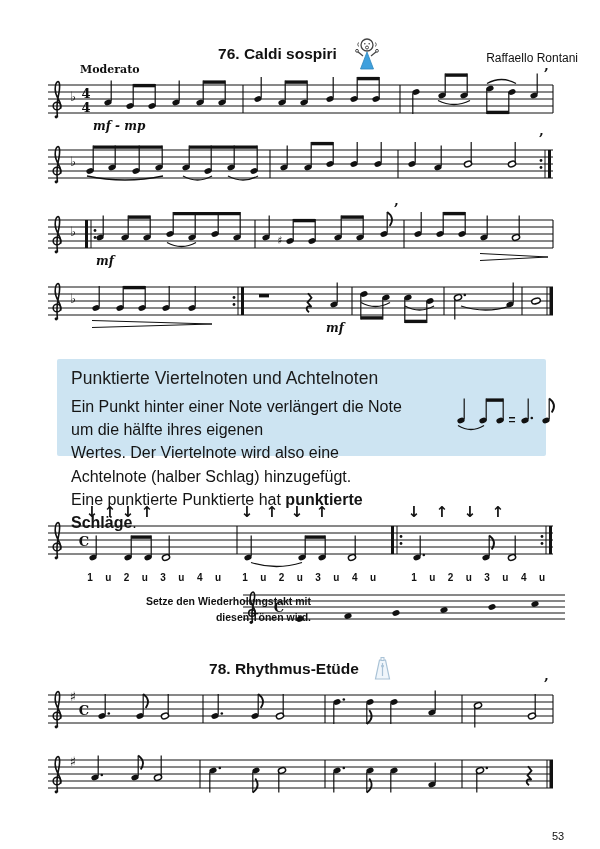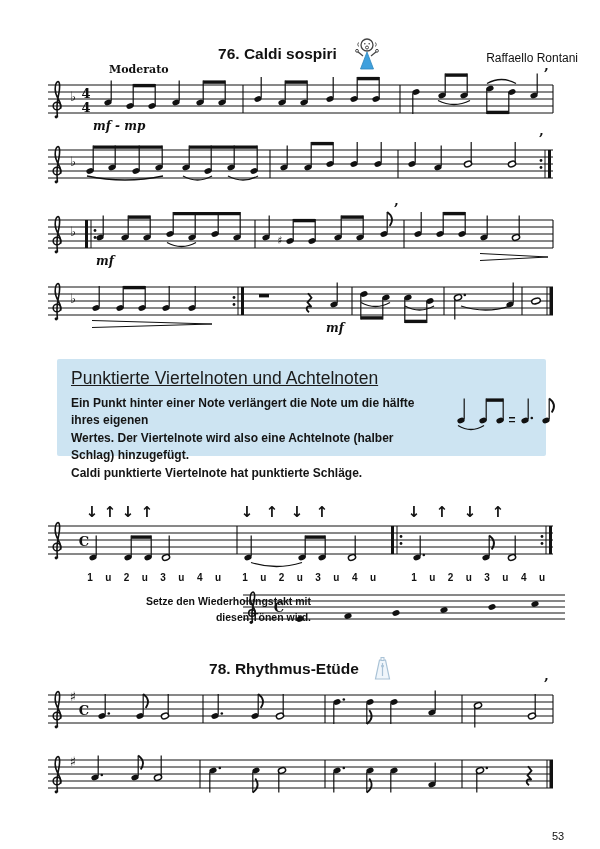--- a/index.html
+++ b/index.html
@@ -1,28 +1,28 @@
 <!DOCTYPE html>
 <html><head>
 <meta charset="utf-8">
 <style>
   html,body{margin:0;padding:0;background:#e8e8e8;}
   .page{width:600px;height:849px;background:#fff;position:relative;margin:0 auto;
         font-family:"Liberation Sans",sans-serif;color:#111;overflow:hidden;}
   .infobox{position:absolute;left:57px;top:359px;width:489px;height:97px;
            background:#cde4f2;z-index:0;border-radius:2px;}
-  .infobox-title{padding:9px 0 0 14px;font-size:17.5px;color:#1b1b1b;text-decoration:underline;}
-  .infobox-body{margin:6px 14px 0 14px;font-size:12px;line-height:1.45;width:345px;color:#141414;font-weight:bold;}
+  .infobox-title{padding:9px 0 0 14px;font-size:17.5px;color:#1b1b1b;}
+  .infobox-body{margin:6px 14px 0 14px;font-size:16px;line-height:1.45;width:345px;color:#141414;}
   #music{position:absolute;left:0;top:0;z-index:1;pointer-events:none;}
   .ptitle{position:absolute;left:0;right:0;display:flex;justify-content:center;align-items:center;
           gap:15px;font-weight:bold;font-size:15.5px;z-index:2;}
   #t76{top:36px;} #t77{top:465px;} #t78{top:649px;margin-top:8px;}
   .composer{position:absolute;top:51px;right:22px;font-size:12px;z-index:2;}
   .tempo{position:absolute;top:63px;left:80px;font-family:"DejaVu Serif",serif;
-         font-weight:bold;font-size:11px;z-index:2;margin-left:29px;}
+         font-weight:bold;font-size:11px;z-index:2;}
   .instruction{position:absolute;top:594px;left:55px;width:256px;text-align:right;
                font-size:10.5px;line-height:1.5;z-index:2;font-weight:bold;}
   .pagenum{position:absolute;top:812px;left:552px;font-size:11px;z-index:2;margin-top:18px;}
   
   text{font-family:"Liberation Sans",sans-serif;fill:#111;}
   .time{font-family:"DejaVu Serif",serif;font-weight:bold;font-size:13px;text-anchor:middle;}
   .dyn{font-family:"DejaVu Serif",serif;font-style:italic;font-weight:bold;font-size:12px;}
   .ct{font-weight:bold;font-size:10px;text-anchor:middle;}
   .arr{font-family:"DejaVu Sans",sans-serif;font-weight:bold;font-size:15px;text-anchor:middle;}
   .key{font-family:"DejaVu Sans",sans-serif;font-size:13px;text-anchor:middle;}
@@ -30,21 +30,21 @@
   .brm{font-family:"DejaVu Serif",serif;font-weight:bold;font-size:15px;text-anchor:middle;}
   .eq{font-weight:bold;font-size:12px;text-anchor:middle;}
 </style>
 </head>
 <body>
 
 <div class="page">
 
   <div class="infobox" style="background: rgb(205, 228, 242);">
     <div class="infobox-title">Punktierte Viertelnoten und Achtelnoten</div>
-    <p class="infobox-body"><span>Ein Punkt hinter einer Note verlängert die Note um die hälfte ihres eigenen</span><br><span>Wertes. Der Viertelnote wird also eine Achtelnote (halber Schlag) hinzugefügt.</span><br><span>Caldi punktierte Viertelnote hat </span><b>punktierte Schläge</b><span>.</span></p>
+    <p class="infobox-body"><span>Ein Punkt hinter einer Note verlängert die Note um die hälfte ihres eigenen</span><br><span>Wertes. Der Viertelnote wird also eine Achtelnote (halber Schlag) hinzugefügt.</span><br><span>Eine punktierte Punktierte hat </span><b>punktierte Schläge</b><span>.</span></p>
   </div>
 
   <svg id="music" width="600" height="849" viewBox="0 0 600 849">
       <line x1="48" y1="85" x2="553" y2="85" stroke="#111" stroke-width="1"></line>
       <line x1="48" y1="92" x2="553" y2="92" stroke="#111" stroke-width="1"></line>
       <line x1="48" y1="99" x2="553" y2="99" stroke="#111" stroke-width="1"></line>
       <line x1="48" y1="106" x2="553" y2="106" stroke="#111" stroke-width="1"></line>
       <line x1="48" y1="113" x2="553" y2="113" stroke="#111" stroke-width="1"></line>
       <circle cx="57" cy="106" r="3.8500000000000005" fill="none" stroke="#111" stroke-width="1.5"></circle>
       <path d="M 60.5,108.8 C 62.5,101.1 55.2,98.3 55.2,89.2 C 55.2,81.5 59.3,78.7 59.6,85.35 C 59.9,91.3 57.8,96.9 57.2,103.2 C 56.6,109.5 57.2,112.3 57.4,117.19999999999999" fill="none" stroke="#111" stroke-width="1.6"></path>

